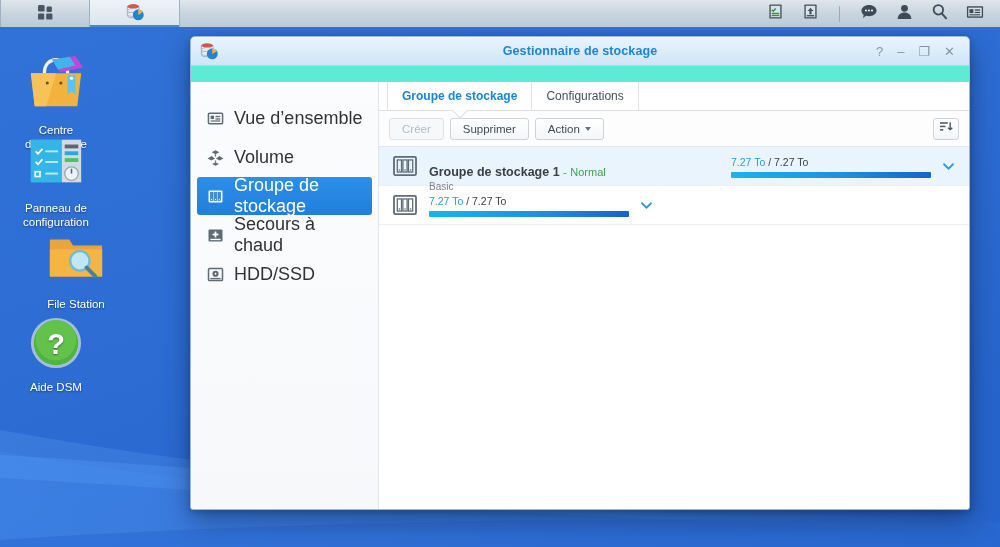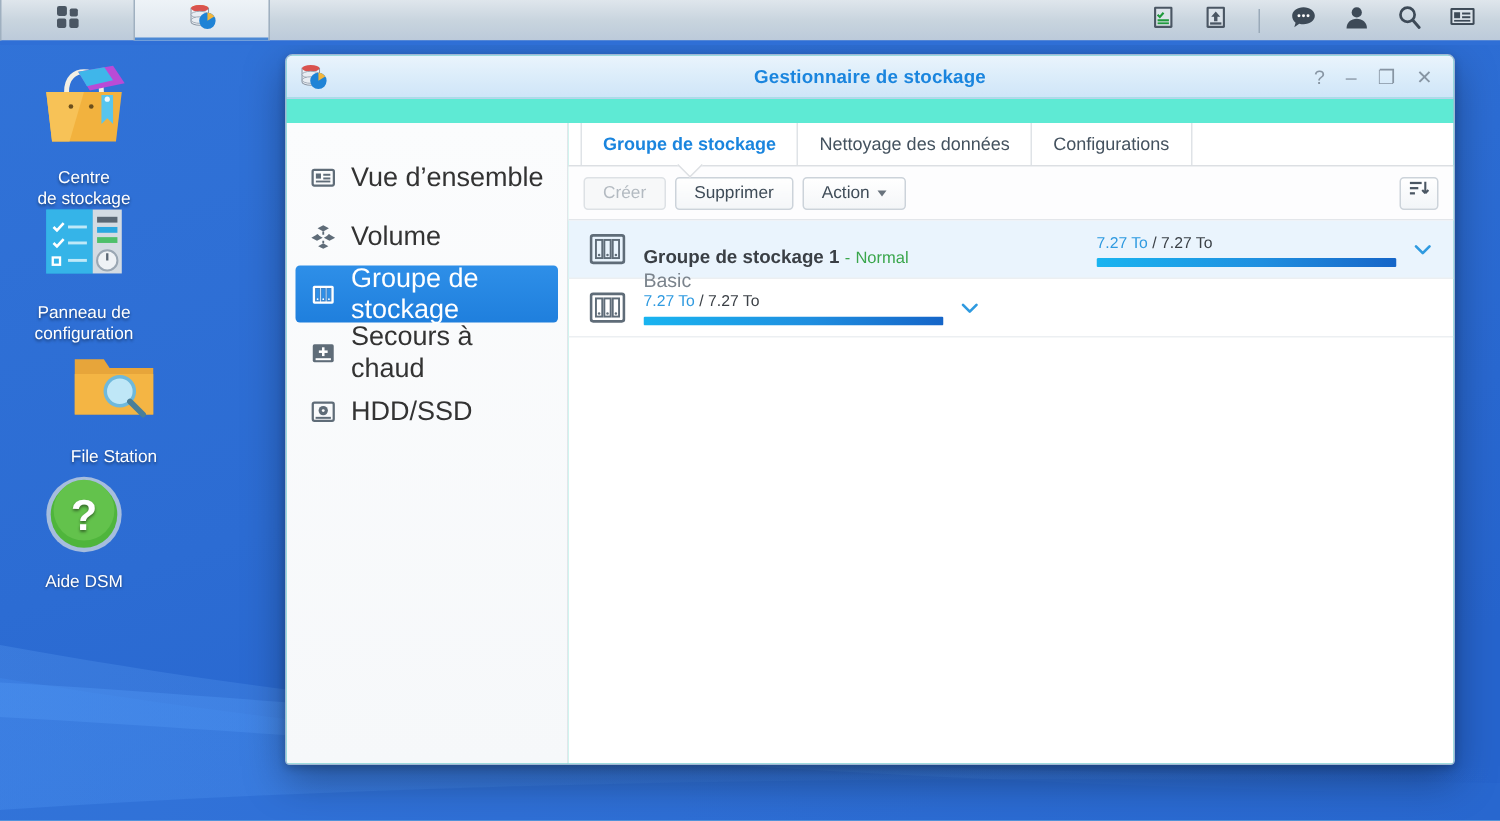--- a/index.html
+++ b/index.html
@@ -136,21 +136,21 @@
     border-bottom:1px solid #eceff2; padding:0 8px 0 14px; cursor:pointer;
     position:relative;
   }
   .row.sel { background:#eaf4fd; }
   .row .disk { width:24px; height:22px; flex:0 0 24px; margin-right:12px; }
   .row .txt { flex:1; min-width:0;margin-top:25px; }
   .row .l1 { font-size:12.5px; font-weight:bold; color:#3a3f45; line-height:15px; white-space:nowrap; }
   .row .l1 .st { font-weight:normal; font-size:11px; }
   .row .l1 .st.ok { color:#3aa64c; }
   .row .l1 .st.info { color:#2f9ae0; }
-  .row .l2 { font-size:13px; color:#7a838c; line-height:13px; white-space:nowrap; }
+  .row .l2 { font-size:10px; color:#7a838c; line-height:13px; white-space:nowrap; }
   .row .usage { width:200px; flex:0 0 200px; margin-right:4px; }
   .row .usage .num { font-size:10.5px; color:#3a3f45; line-height:14px; }
   .row .usage .num b { color:#2f9ae0; font-weight:normal; }
   .bar { height:6px; border-radius:1px; background:#dfe4e9; overflow:hidden; margin-top:3px; }
   .bar > i { display:block; height:100%; background: linear-gradient(90deg,#19b4f0 0%, #1f8fe0 55%, #1565c8 100%); }
   .chev { width:26px; flex:0 0 26px; display:flex; align-items:center; justify-content:center; cursor:pointer; }
 </style>
 </head>
 <body>
 
@@ -253,21 +253,21 @@
         <rect x="2.4" y="3.4" width="14.2" height="9.2" fill="#dbe3ea"></rect>
         <rect x="3.6" y="5" width="4.2" height="4.2" fill="#3d4a57"></rect>
         <rect x="9.2" y="5.2" width="5.8" height="1.4" fill="#3d4a57"></rect>
         <rect x="9.2" y="7.8" width="5.8" height="1.4" fill="#3d4a57"></rect>
         <rect x="3.6" y="10.4" width="11.4" height="1.2" fill="#3d4a57"></rect>
       </svg>
     </span>
   </div>
 </div>
 
-<div class="desk-icon" style="left:0px; top:40px;">
+<div class="desk-icon" style="left:0px; top:52px;">
   <span class="glyph">
     <svg width="62" height="62" viewBox="0 0 64 64">
       <path d="M6,22 L58,22 L54,56 L10,56 Z" fill="#f2b23e"></path>
       <path d="M6,22 L58,22 L54,56 L10,56 Z" fill="url(#)" opacity="0"></path>
       <path d="M6,22 L32,22 L22,56 L10,56 Z" fill="#f7c257"></path>
       <path d="M20,22 C20,12 26,8 32,8 C38,8 44,12 44,22" fill="none" stroke="#f3efe4" stroke-width="3.4"></path>
       <path d="M28,8 L52,4 L60,16 L36,21 Z" fill="#b94bd6"></path>
       <path d="M28,8 L46,5 L52,14 L34,18 Z" fill="#3fb6ea"></path>
       <path d="M44,24 L52,24 L52,44 L48,40 L44,44 Z" fill="#58c5ee"></path>
       <circle cx="48" cy="27" r="1.8" fill="#eaf7fd"></circle>
@@ -415,21 +415,20 @@
           </svg>
         </span>
         <span>HDD/SSD</span>
       </div>
     </div>
 
     <div id="content">
 
       <div id="tabs">
         <div class="tab active">Groupe de stockage</div>
-        <div class="tab">Nettoyage des données</div>
         <div class="tab">Configurations</div>
       </div>
 
       <div id="toolbar">
         <div class="tbtn disabled">Créer</div>
         <div class="tbtn">Supprimer</div>
         <div class="tbtn">
           <span>Action</span>
           <span class="caret"></span>
         </div>

